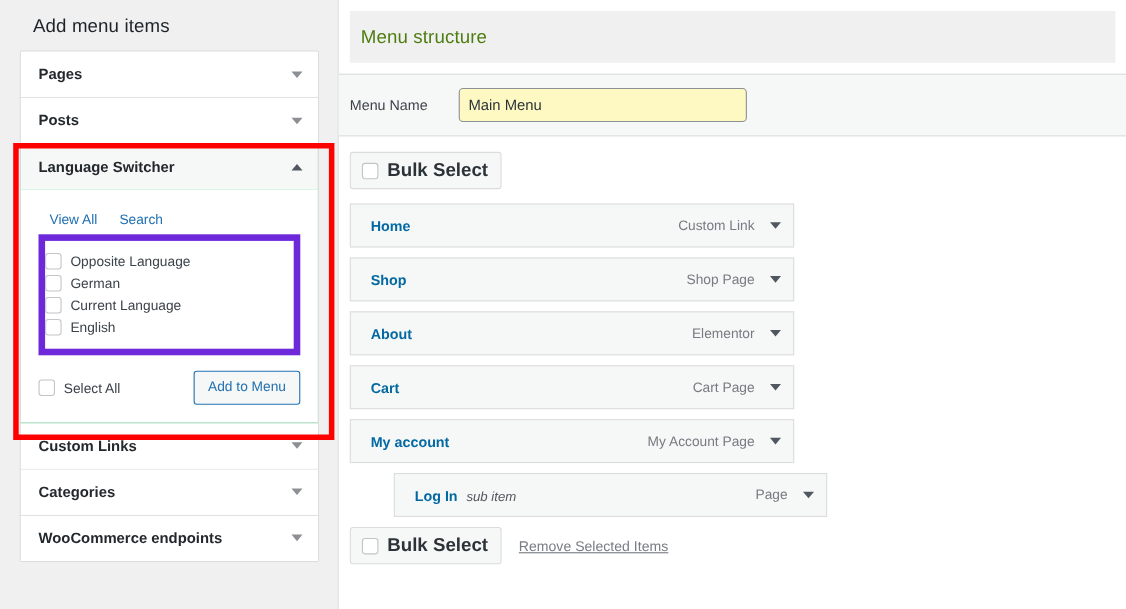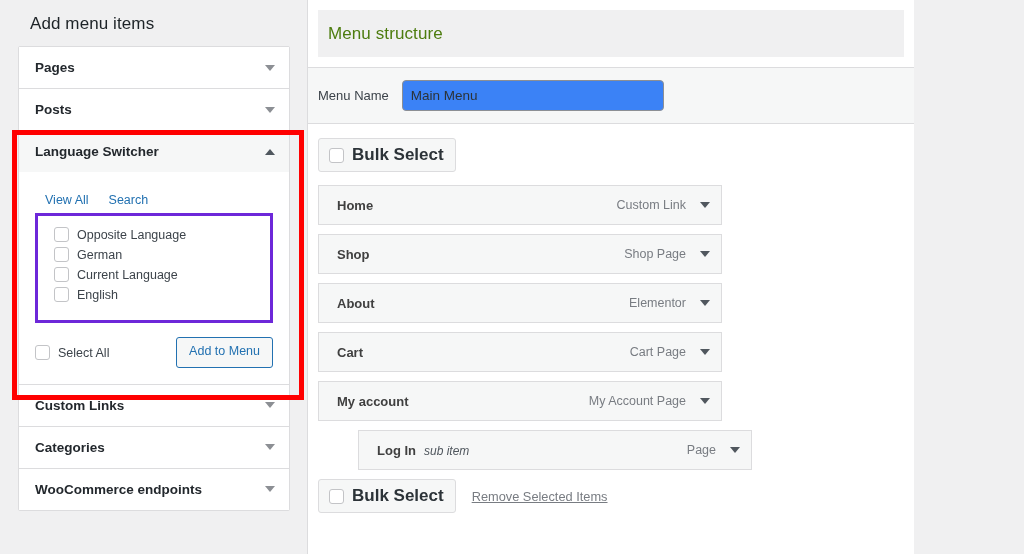--- a/index.html
+++ b/index.html
@@ -6,21 +6,21 @@
   html, body {
     margin: 0; padding: 0;
     width: 1024px; height: 554px;
     overflow: hidden;
     background: #f0f0f1;
     font-family: "Liberation Sans", sans-serif;
     -webkit-font-smoothing: antialiased;
   }
   #root {
     position: relative;
-    width: 914px; height: 554px;
+    width: 1024px; height: 554px;
     display: flex;
     background: #f0f0f1;
     align-items: flex-end;
   }
 
   
   .left-panel {
     position: relative;
     width: 308px;
     height: 554px;
@@ -101,23 +101,23 @@
     line-height: 1.3;
   }
   .tab.active {
     color: #3c434a;
     background: #fff;
     border: 1px solid #dcdcde;
     border-bottom: 1px solid #fff;
   }
 
   .tab-panel {
-    border: 3px solid #6d28d9;
-    background: #fff;
-    padding: 11px 12px 12px 16px;
+    border: 6px solid #6d28d9;
+    background: #fff;
+    padding: 11px 12px 12px 0;
     height: 110px;
     overflow-y: auto;
     position: relative;
     z-index: 1;
   }
   .check-row {
     display: flex;
     align-items: center;
     gap: 8px;
     margin-bottom: 5px;
@@ -187,33 +187,33 @@
     margin: 10px;
     background: #f0f0f1;
     letter-spacing: .1px;
   }
   .menu-name-bar {
     background: #f6f7f7;
     border-top: 1px solid #dcdcde;
     border-bottom: 1px solid #dcdcde;
     display: flex;
     align-items: center;
-    gap: 13px;
+    gap: 28px;
     padding: 12px 10px;
   }
   .menu-name-label {
     font-size: 13px;
     color: #3c434a;
   }
   .menu-name-input {
     width: 262px;
     height: 31px;
     border: 1px solid #8c8f94;
     border-radius: 4px;
-    background: #3b82f6;
+    background: #fef9c3;
     font-size: 13.5px;
     color: #2c3338;
     padding: 0 8px;
     font-family: "Liberation Sans", sans-serif;
     box-shadow: 0 0 0 transparent;
   }
 
   .structure-body { padding: 14px 10px 0 10px; }
   .hint-text {
     font-size: 12.8px;
@@ -256,21 +256,21 @@
     width: 394px;
   }
   .row-left {
     display: flex;
     align-items: baseline;
     gap: 8px;
   }
   .row-title {
     font-size: 13px;
     font-weight: bold;
-    color: #404040;
+    color: #0369a1;
   }
   .row-subnote {
     font-size: 12px;
     font-style: italic;
     color: #50575e;
   }
   .row-right {
     display: flex;
     align-items: center;
     gap: 14px;

